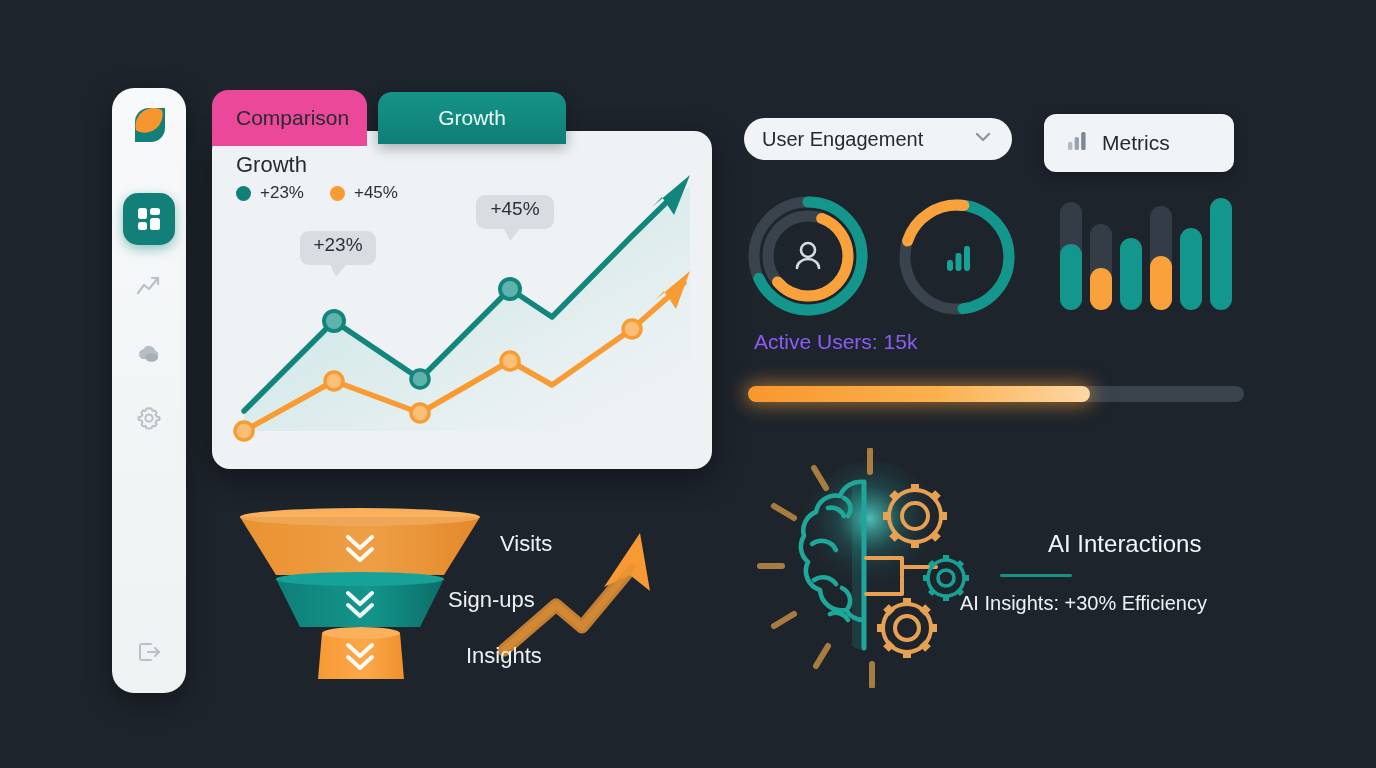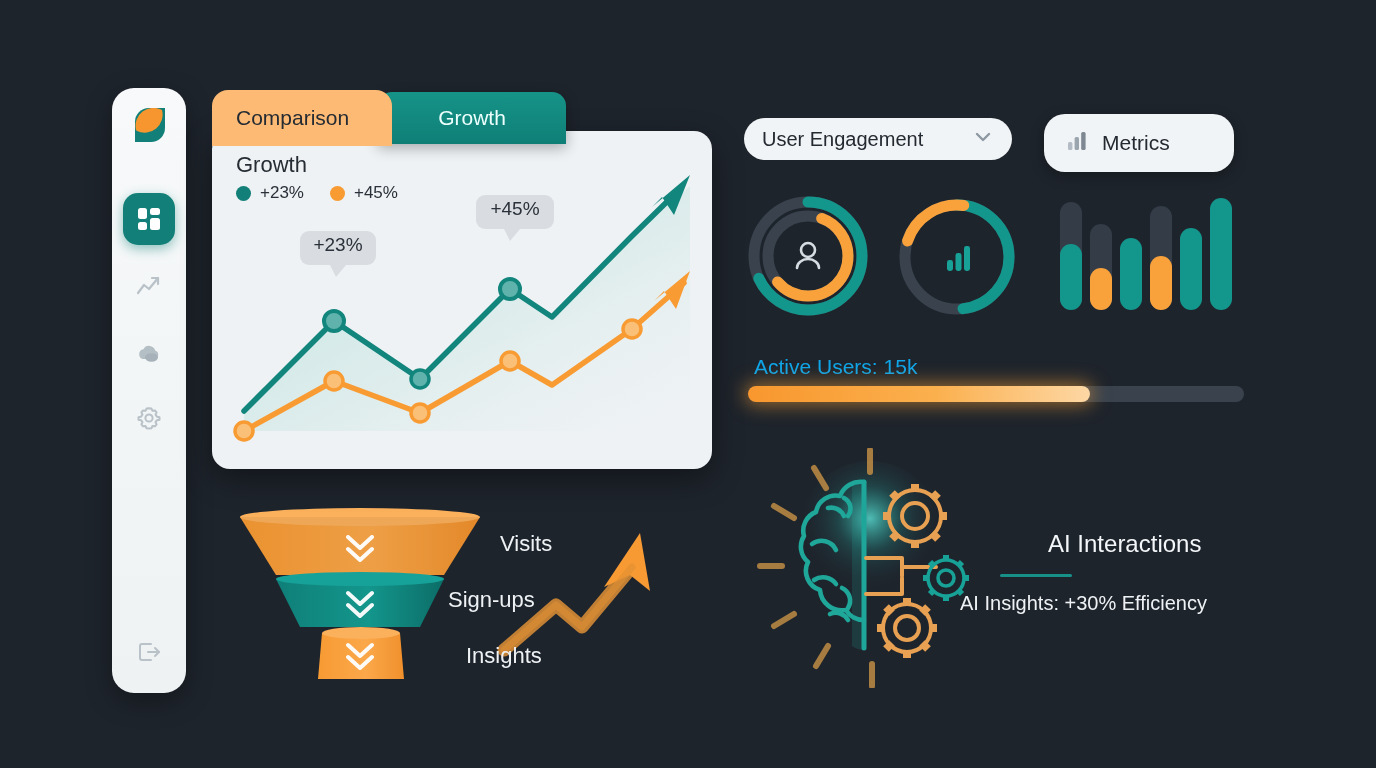--- a/index.html
+++ b/index.html
@@ -27,22 +27,22 @@
   }
   .nav-icon.active { background: #128078; box-shadow: 0 4px 12px rgba(18,128,120,.45); }
   #nav-dashboard { top: 105px; }
   #nav-trend     { top: 172px; }
   #nav-cloud     { top: 239px; }
   #nav-settings  { top: 304px; }
   #nav-logout    { top: 538px; }
 
   
   #tab-comparison {
-    position:absolute; left:212px; top:90px; width:180px; height:56px;
-    background:#fdba74; border-radius:16px 16px 0 0;
+    position:absolute; left:212px; top:90px; width:155px; height:56px;
+    background:#ec4899; border-radius:16px 16px 0 0;
     display:flex; align-items:center; padding-left:24px;
     font-size:21px; color:#252b33; z-index:3;
   }
   #tab-growth {
     position:absolute; left:378px; top:92px; width:188px; height:52px;
     background:linear-gradient(180deg,#169388 0%, #0f7f76 100%);
     border-radius:14px 14px 0 0;
     display:flex; align-items:center; justify-content:center;
     font-size:21px; color:#ecfffd; z-index:2;
     box-shadow: 0 4px 14px rgba(0,0,0,.3);
@@ -61,32 +61,32 @@
   
   #dropdown-engagement {
     position:absolute; left:744px; top:118px; width:268px; height:42px;
     background:#f1f4f6; border-radius:21px;
     display:flex; align-items:center; padding:0 18px;
     font-size:20px; color:#242a31;
   }
   #dropdown-engagement .chev { margin-left:auto; }
   #btn-metrics {
     position:absolute; left:1044px; top:114px; width:190px; height:58px;
-    background:#f1f4f6; border-radius:21px;
+    background:#f1f4f6; border-radius:12px;
     display:flex; align-items:center; gap:14px; padding-left:22px;
     font-size:21px; color:#242a31;
     box-shadow:0 4px 14px rgba(0,0,0,.3);
   }
   #donut-users   { position:absolute; left:744px; top:192px; width:128px; height:128px; }
   #donut-metrics { position:absolute; left:892px; top:192px; width:130px; height:130px; }
   #minibars      { position:absolute; left:1058px; top:194px; width:182px; height:118px; }
 
   #active-users-label {
-    position:absolute; left:754px; top:355px;
-    font-size:21px; color:#0ea5e9;
+    position:absolute; left:754px; top:330px;
+    font-size:21px; color:#8b5cf6;
   }
   #progress-track {
     position:absolute; left:748px; top:386px; width:496px; height:16px;
     background:#39424d; border-radius:8px;
   }
   #progress-fill {
     position:absolute; left:0; top:0; height:16px; width:69%;
     border-radius:8px;
     background:linear-gradient(90deg,#f8972e 0%, #fbb04e 55%, #fdd7a4 100%);
     box-shadow:0 0 18px 3px rgba(249,160,52,.55);

